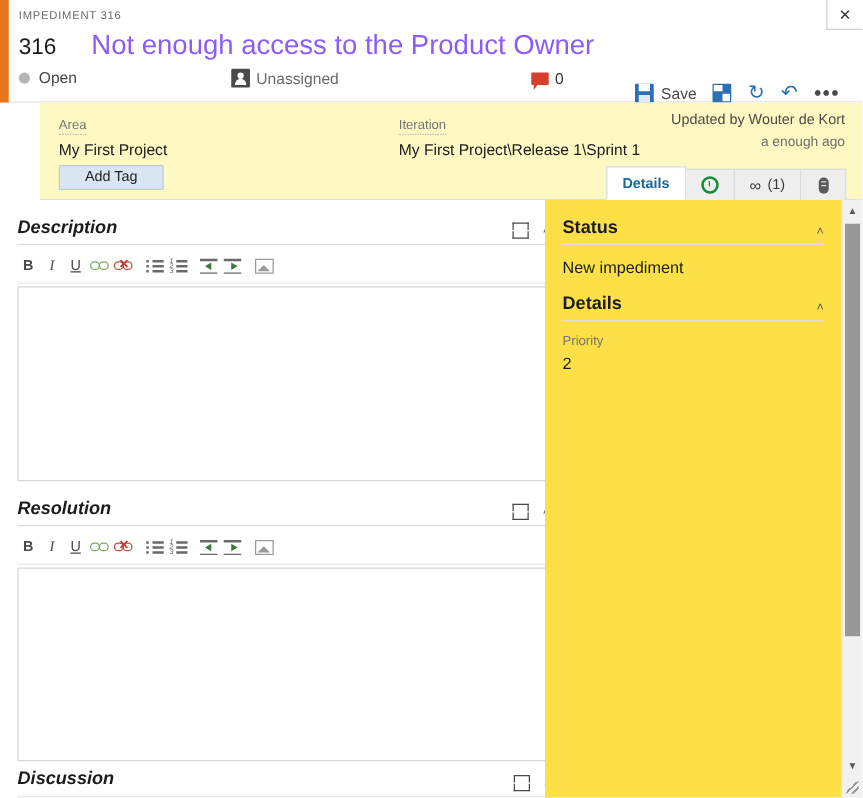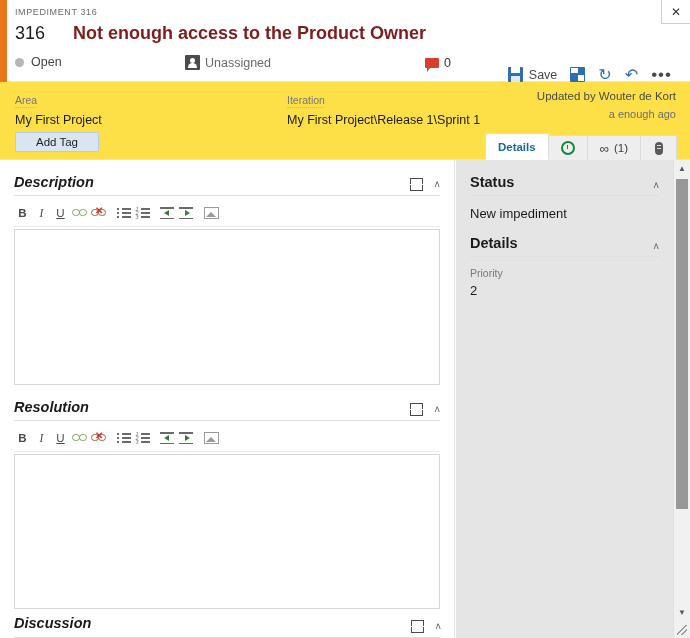--- a/index.html
+++ b/index.html
@@ -76,23 +76,23 @@
     display: flex;
     align-items: baseline;
     gap: 28px;
   }
   .wi-id {
     font-size: 18px;
     color: #1b1b1b;
     font-weight: 400;
   }
   .wi-title {
-    font-size: 18px;
-    color: #7f1d1d;
-    font-weight: 700;
+    font-size: 22px;
+    color: #8b5cf6;
+    font-weight: 400;
   }
 
   .status-row {
     position: absolute;
     left: 15px;
     top: 55px;
     right: 8px;
     height: 22px;
   }
   .state-chip {
@@ -241,23 +241,24 @@
     font-size: 17px;
     line-height: 1;
     color: #4a4a4a;
     letter-spacing: 1px;
   }
 
   
   .info-strip {
     position: relative;
     height: 78px;
-    background: #fde047;
+    background: #fef9c3;
     border-bottom: 1px solid #e2e2e2;
     box-sizing: border-box;
+    margin-left: 32px;
   }
   .fld {
     position: absolute;
     top: 8px;
   }
   .fld.area  { left: 15px; }
   .fld.iter  { left: 287px; }
   .fld-label {
     font-size: 10.5px;
     color: #767676;
@@ -376,25 +377,25 @@
     left: 0; top: 0;
     width: 455px;
     height: 478px;
     box-sizing: border-box;
     background: #ffffff;
     border-right: 1px solid #e4e4e4;
     overflow: hidden;
   }
   .right-col {
     position: absolute;
-    left: 456px; top: 0;
+    left: 436px; top: 0;
     right: 17px;
     height: 478px;
     box-sizing: border-box;
-    background: #e5e5e5;
+    background: #fde047;
     padding: 0 14px;
     overflow: hidden;
   }
 
   
   .sec {
     position: relative;
     padding: 0 14px;
   }
   .sec-head {

